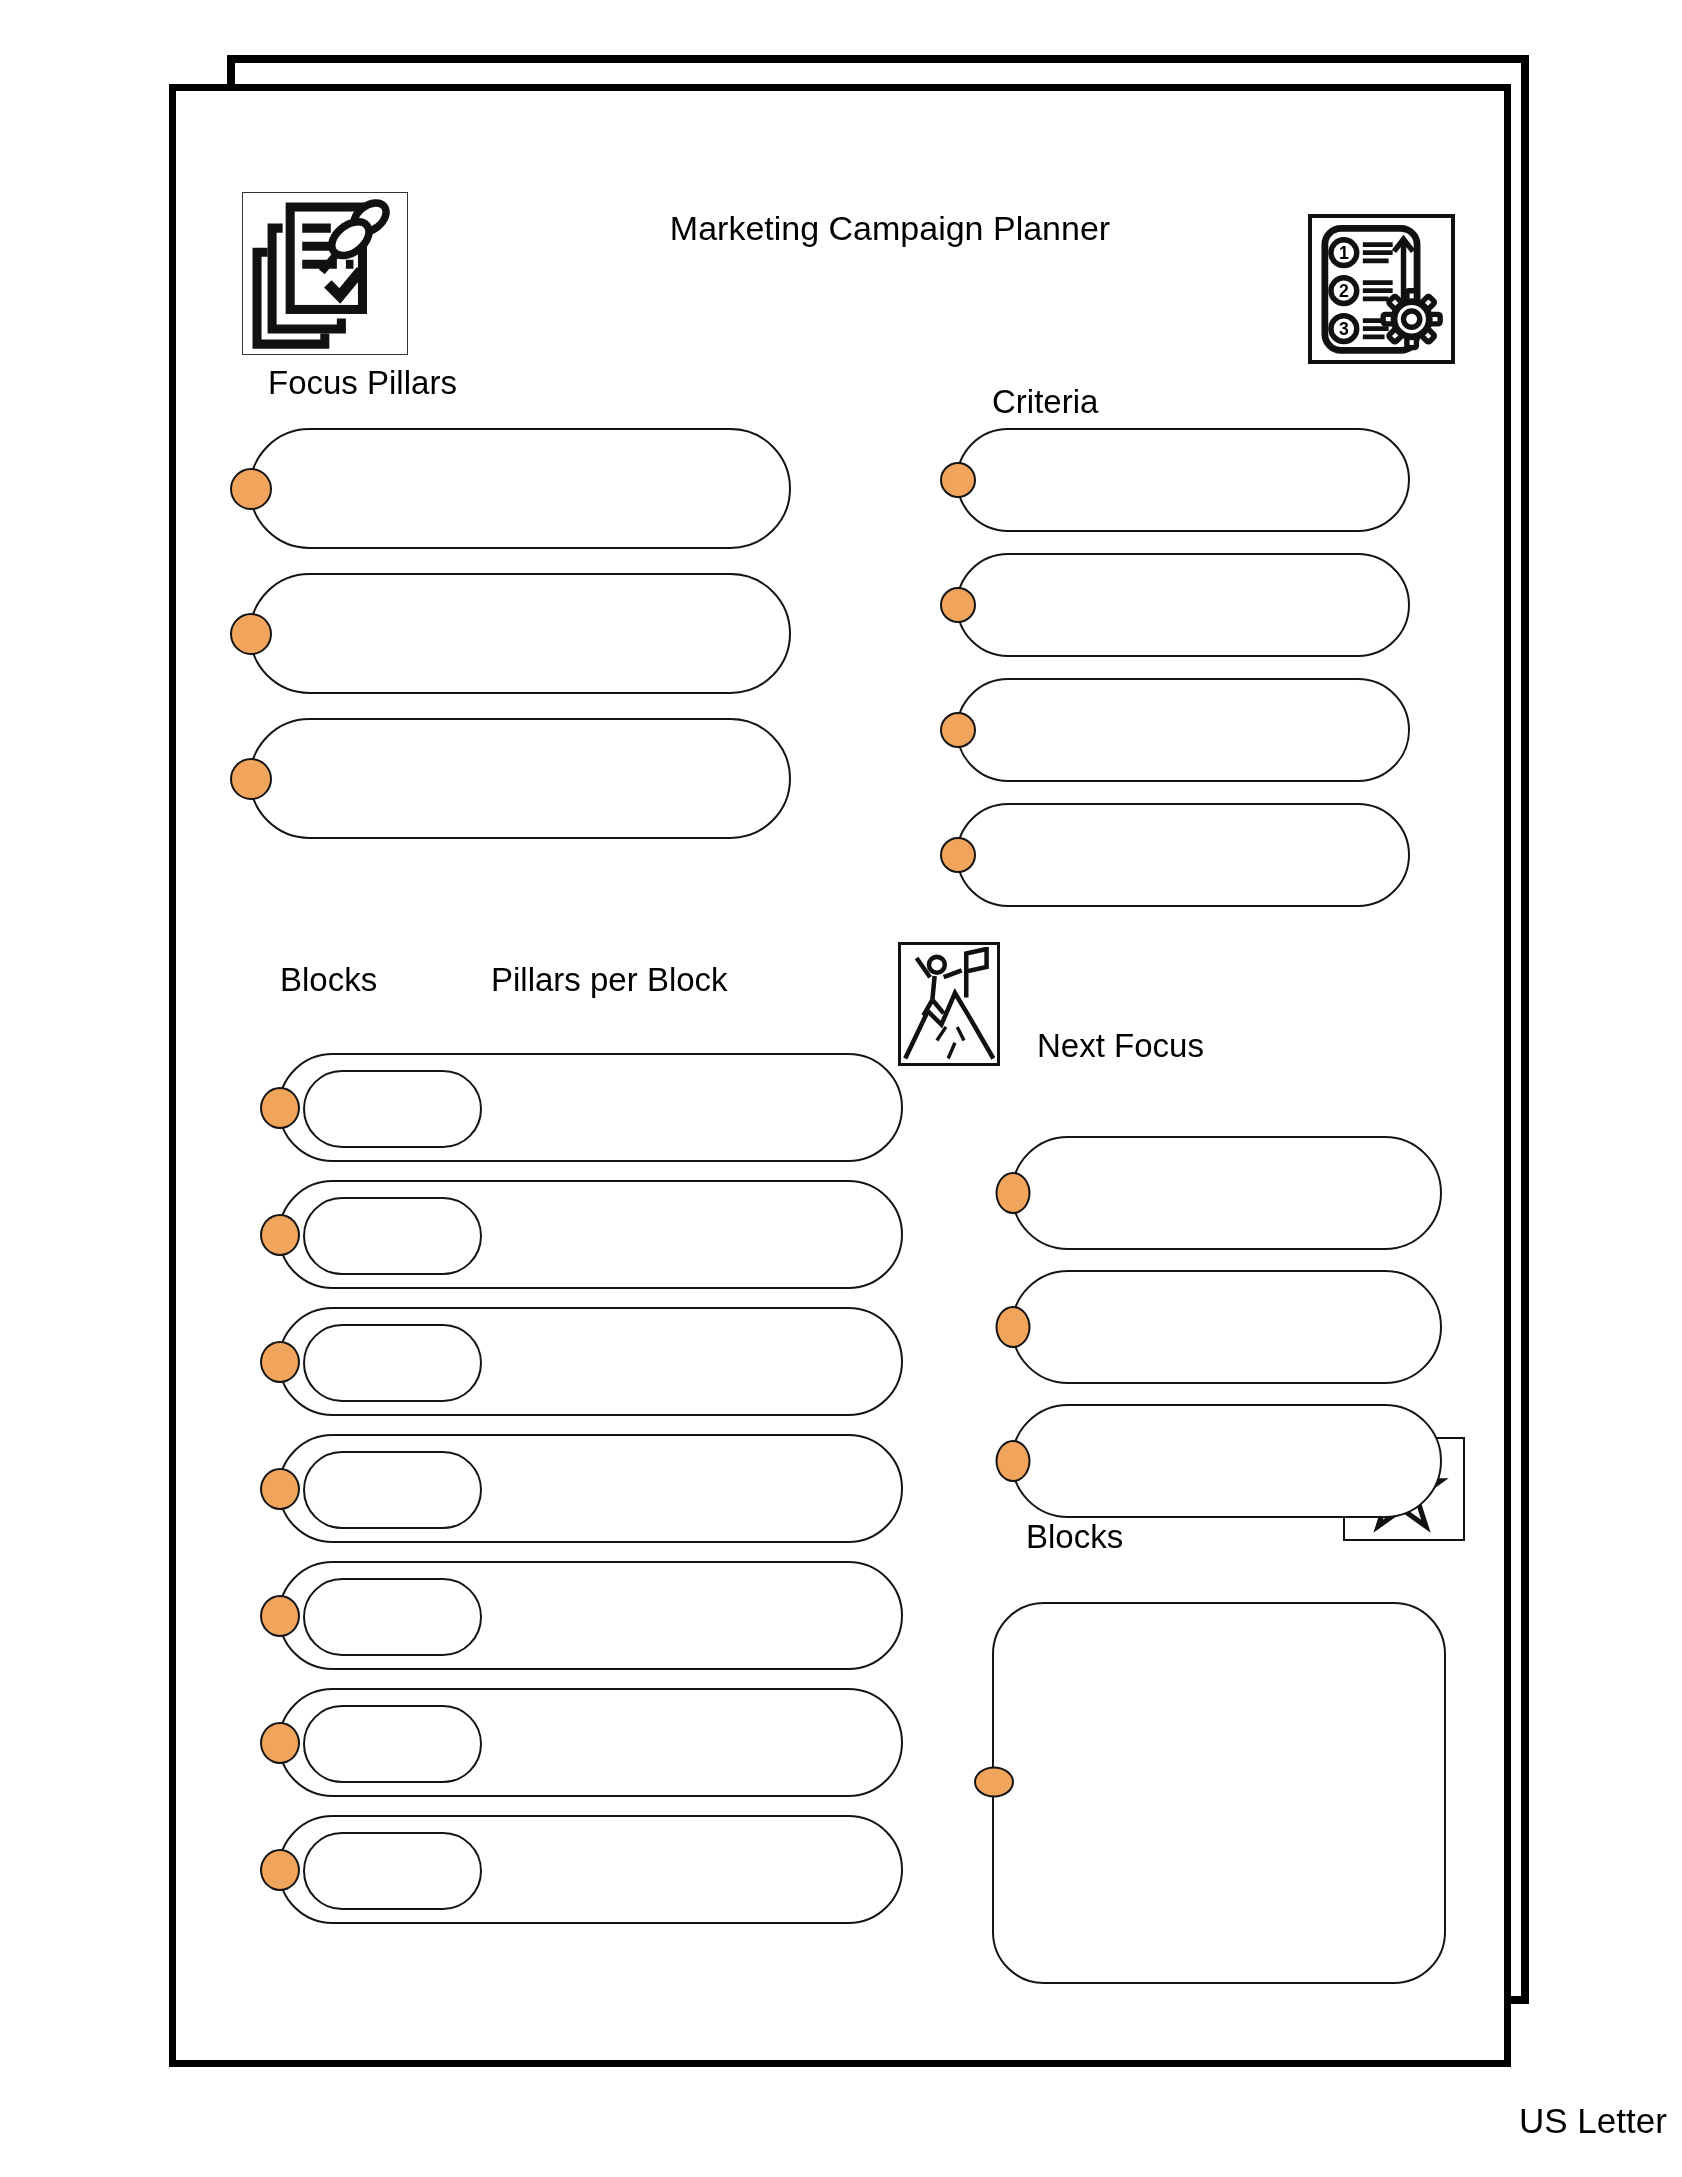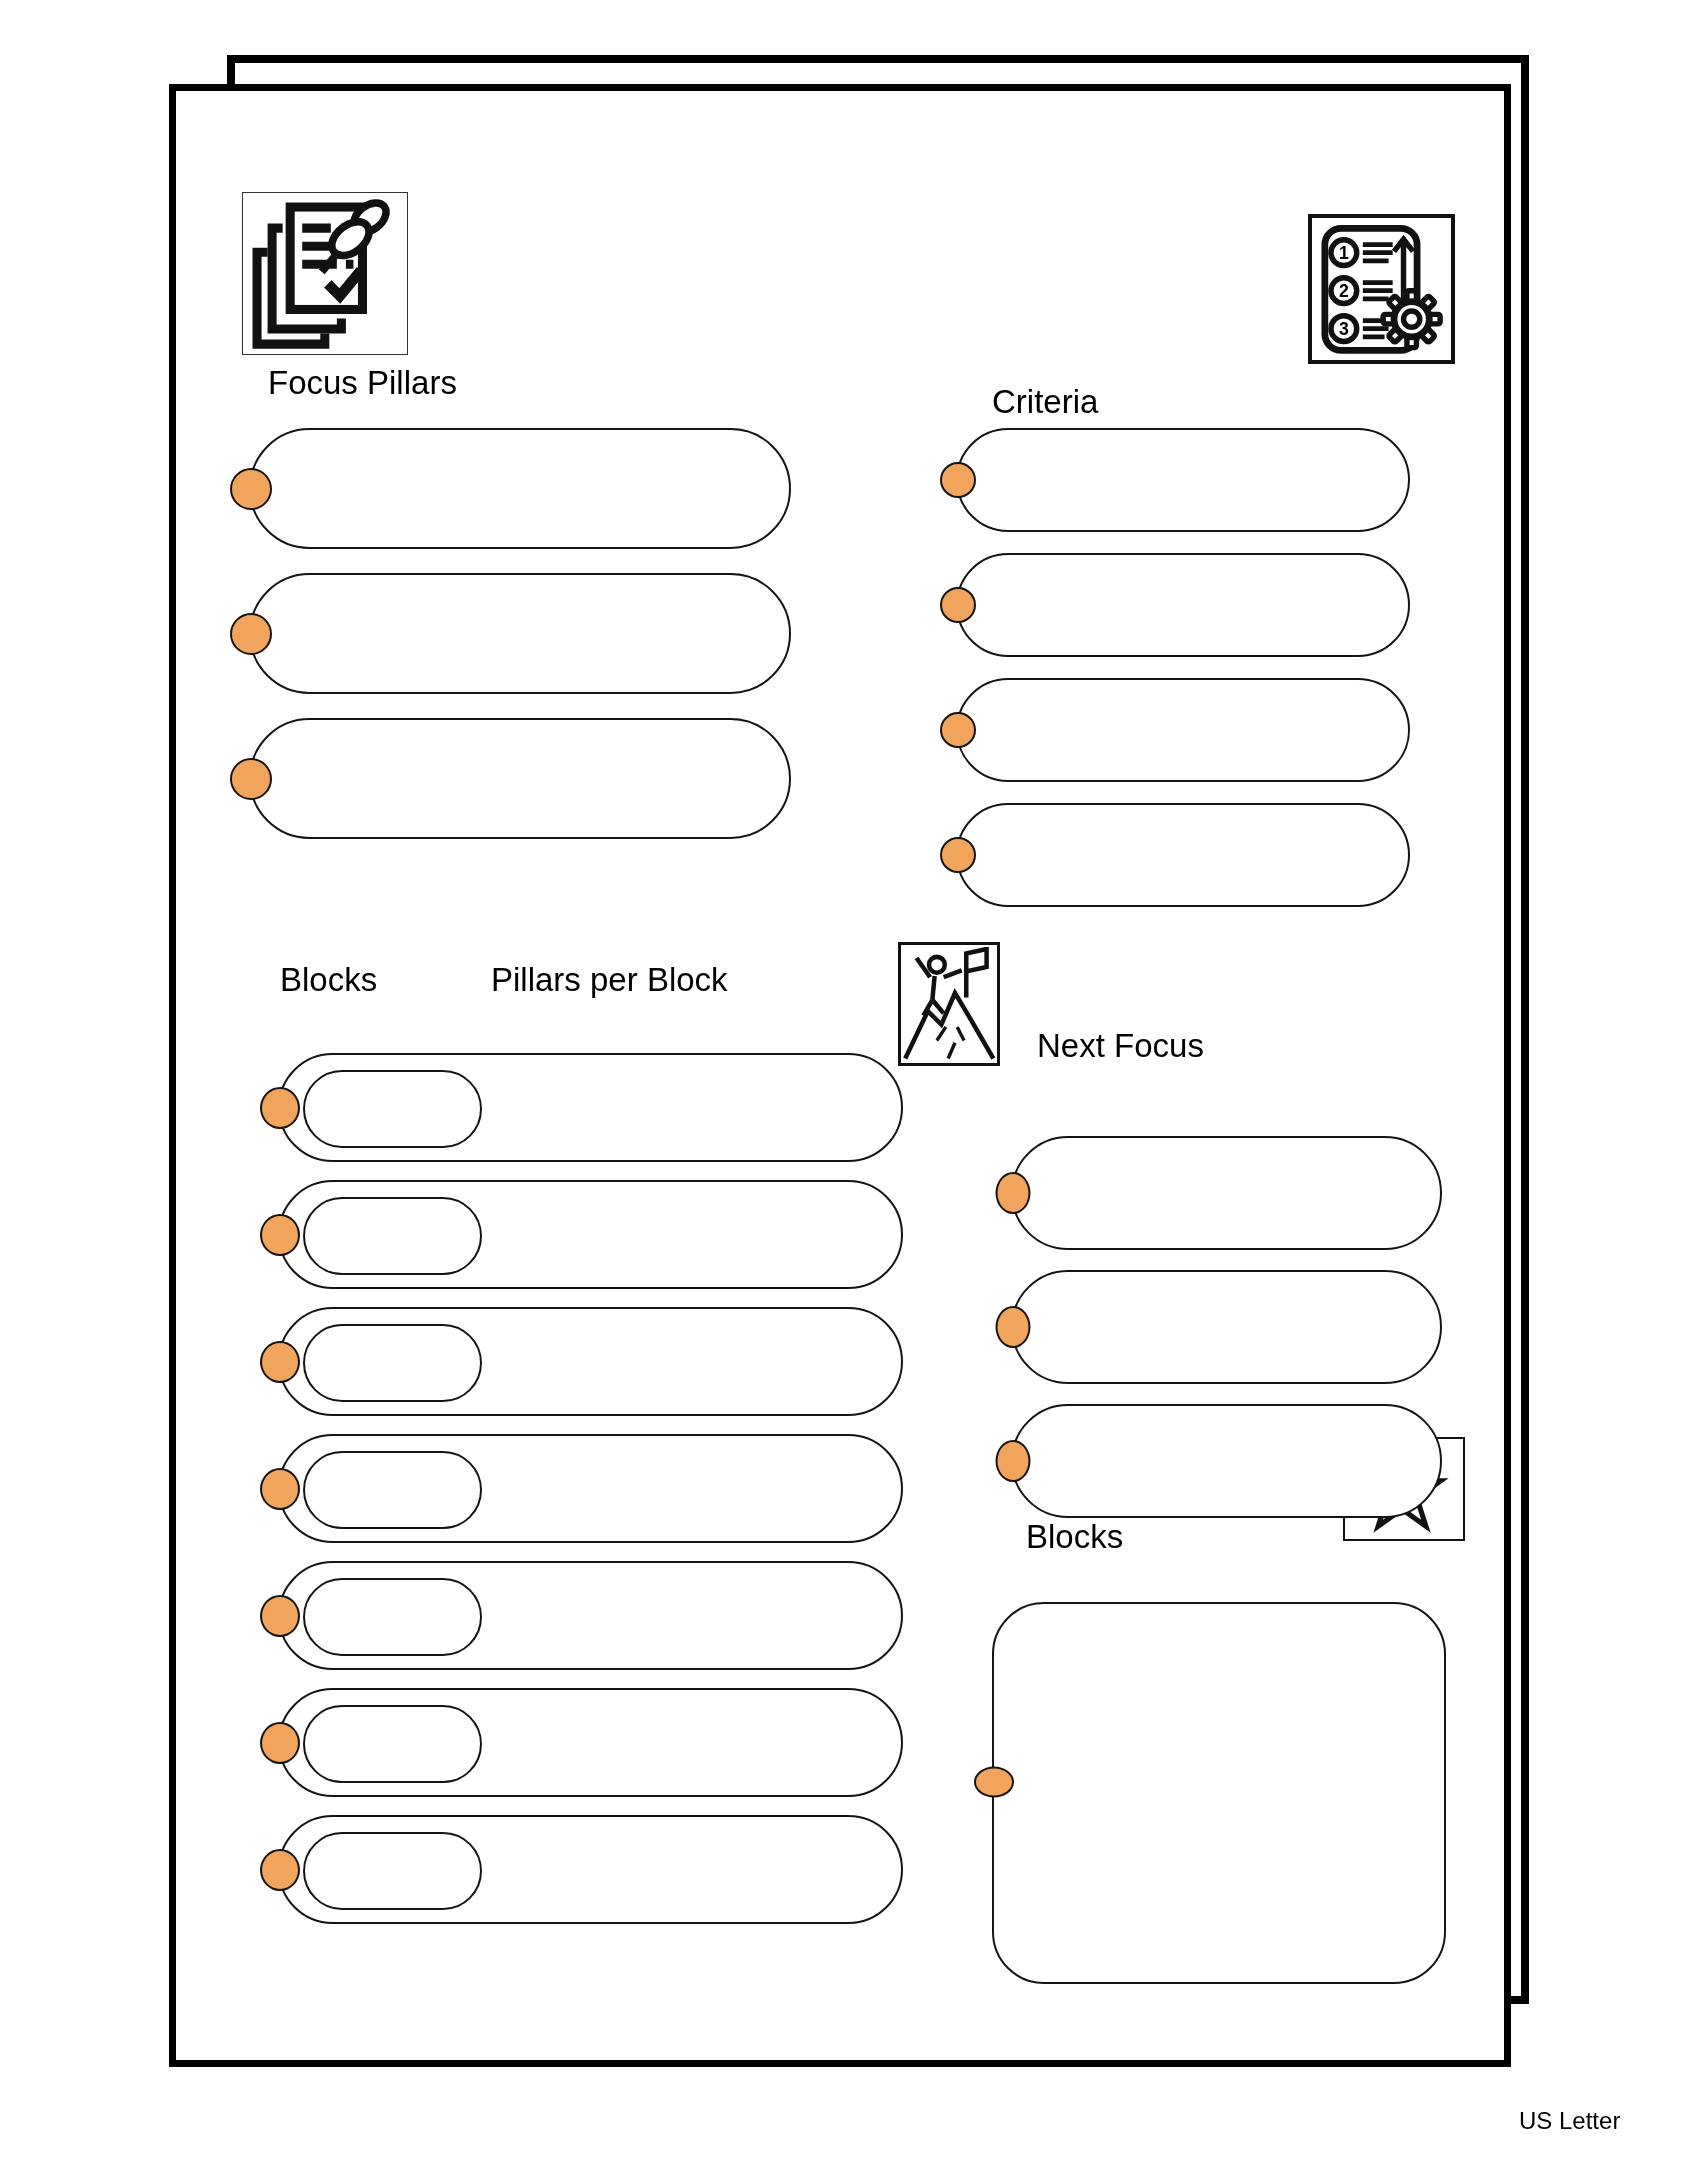--- a/index.html
+++ b/index.html
@@ -18,21 +18,21 @@
   .title { position:absolute; left:219px; top:208px; width:1342px; text-align:center;
            font-size:34px; line-height:40px; }
 
   .label { position:absolute; font-size:33px; line-height:40px; white-space:nowrap; }
   .focus-label   { left:268px;  top:363px; }
   .criteria-label{ left:992px; top:382px;text-align:center; }
   .blocks-label  { left:280px;  top:960px; }
   .action-label  { left:491px;  top:960px; }
   .tweak-label   { left:1037px; top:1026px; }
   .summary-label { left:1026px; top:1517px; }
-  .paper-label   { left:1519px; top:2101px; font-size:24px; }
+  .paper-label   { left:1519px; top:2101px; font-size:35px; }
 
   
   .iconbox { position:absolute; background:#fff; }
   .iconbox svg { display:block; width:100%; height:100%; }
   .notes-box    { left:242px;  top:192px;  width:166px; height:163px; border:1.7px solid #333; padding:5.2px; }
   .priority-box { left:1308px; top:214px;  width:147px; height:150px; border:4.3px solid #111; padding:1.7px; }
   .mountain-box { left:898px; top:942px; width:102px; height:124px; border:3.5px solid #111; padding:1.7px; }
   .star-box     { left:1343px; top:1437px; width:122px; height:104px; border:2.6px solid #111; padding:1.7px; }
 
   
@@ -68,20 +68,21 @@
   svg .ln { stroke:#111; fill:none; }
 </style>
 </head>
 <body>
 
 <div class="canvas">
 
   <div class="page-back"></div>
   <div class="page-front"></div>
 
+  <div class="title">Marketing Campaign Planner</div>
 
   <div class="iconbox notes-box">
     <svg viewBox="0 0 100 100">
       <path class="ln" d="M12,36 H5 V97 H50 V90" stroke-width="6"></path>
       <path class="ln" d="M22,20 H15 V87 H61 V80" stroke-width="6"></path>
       <rect x="27" y="6" width="48" height="68" fill="#fff" stroke="#111" stroke-width="6"></rect>
       <path class="ln" d="M35,20 H54 M61,20 H66" stroke-width="6"></path>
       <path class="ln" d="M35,32 H63" stroke-width="6"></path>
       <path class="ln" d="M35,44 H58 M64,44 H69" stroke-width="6"></path>
       <path class="ln" d="M52,57 L60,65 L74,48" stroke-width="7"></path>

